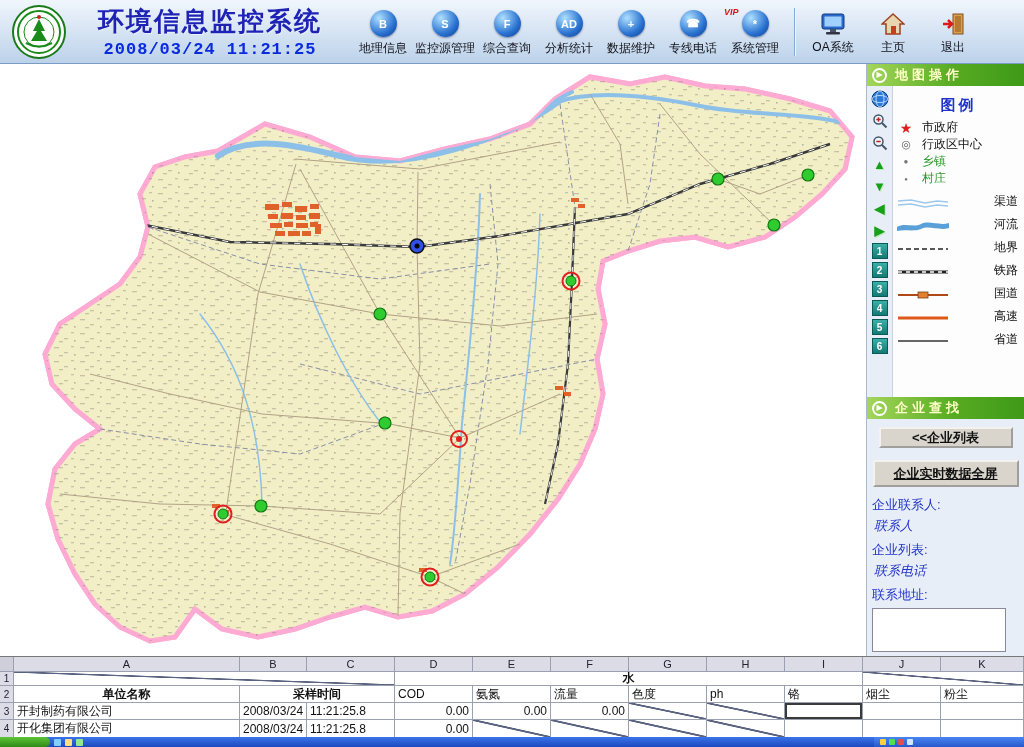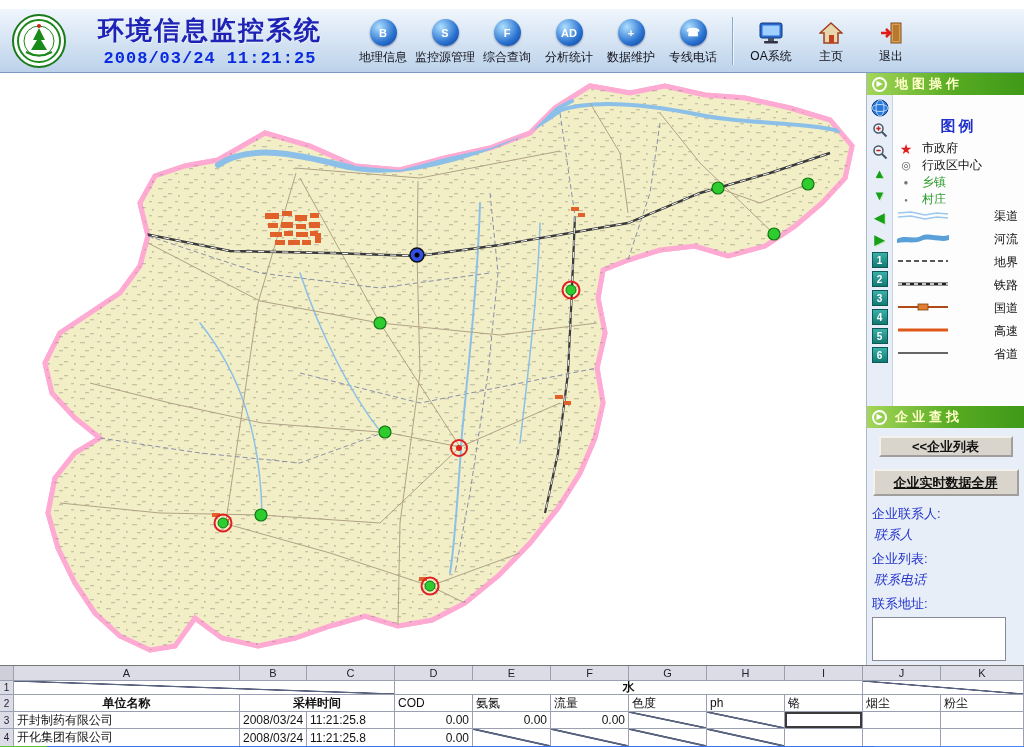--- a/index.html
+++ b/index.html
@@ -1,19 +1,19 @@
 <!DOCTYPE html>
 <html><head>
 <meta charset="utf-8">
 <style>
   *{margin:0;padding:0;box-sizing:border-box;}
   html,body{width:1024px;height:747px;overflow:hidden;font-family:"Liberation Sans",sans-serif;background:#fff;}
 
   
-  .topbar{height:64px;background:linear-gradient(#f0f6fd,#bcd2ea);border-bottom:1px solid #7a9cc4;display:flex;align-items:center;position:relative;margin-top:9px;}
+  .topbar{height:64px;background:linear-gradient(#f0f6fd,#bcd2ea);border-bottom:1px solid #7a9cc4;display:flex;align-items:center;position:relative;}
   .logo{width:54px;height:54px;border-radius:50%;margin:0 10px 0 12px;background:#fff;border:2px solid #1a7a1a;box-shadow:0 0 0 2px #fff inset;display:flex;align-items:center;justify-content:center;flex:0 0 auto;}
   .title-block{width:268px;flex:0 0 auto;display:flex;flex-direction:column;align-items:center;}
   .app-title{font-size:26px;font-weight:bold;color:#1f23b5;letter-spacing:2px;text-shadow:1px 1px 0 #e8f0fa;}
   .datetime{font-family:Liberation Mono, monospace;font-size:17px;font-weight:bold;color:#0a2ae0;letter-spacing:1px;margin-top:1px;}
   .main-nav{display:flex;margin-left:8px;}
   .nav-item{width:62px;display:flex;flex-direction:column;align-items:center;cursor:pointer;position:relative;padding-top:4px;}
   .orb{width:27px;height:27px;border-radius:50%;background:radial-gradient(circle at 9px 8px,#aee0ff,#2a72d0 60%,#0a3a90);color:#fff;font-size:11px;font-weight:bold;display:flex;align-items:center;justify-content:center;box-shadow:0 1px 2px rgba(0,0,40,.4);}
   .nav-label{font-size:12px;color:#101018;margin-top:3px;white-space:nowrap;}
   .vip{position:absolute;top:1px;left:0px;color:#d01818;font-size:9px;font-weight:bold;font-style:italic;}
   .vdiv{width:1px;height:48px;background:#8aa8cc;margin:0 8px;box-shadow:1px 0 0 #f0f6fd;}
@@ -29,29 +29,29 @@
   .sidebar{width:158px;background:#e7eef7;border-left:1px solid #aab8cc;display:flex;flex-direction:column;}
   .panel-header{height:22px;background:linear-gradient(90deg,#a4d65a,#57ab22 55%,#3f9a18);display:flex;align-items:center;gap:8px;padding-left:5px;flex:0 0 auto;}
   .panel-title{color:#ffffc8;font-size:13px;font-weight:bold;letter-spacing:4px;}
   .play-icon{width:15px;height:15px;border-radius:50%;border:2px solid #fff;color:#fff;font-size:8px;display:flex;align-items:center;justify-content:center;line-height:1;}
   .mapops-body{height:312px;display:flex;}
   .tool-col{width:25px;display:flex;flex-direction:column;align-items:center;padding-top:3px;gap:3px;}
   .tool-btn{width:19px;height:19px;display:flex;align-items:center;justify-content:center;cursor:pointer;}
   .arrow-btn{color:#18a018;font-size:13px;font-weight:bold;text-shadow:1px 1px 0 #bde8bd;}
   .numbtn{width:16px;height:16px;background:linear-gradient(#3ab0a8,#137a74);border:1px solid #0a5a56;color:#fff;font-size:10px;font-weight:bold;display:flex;align-items:center;justify-content:center;cursor:pointer;}
   .legend{flex:1;background:#fdfdfd;border-left:1px solid #c8d2e0;padding:2px 4px 0 4px;}
-  .legend-title{text-align:center;color:#2233cc;font-size:15px;font-weight:bold;letter-spacing:3px;margin:20px 0 4px 0;}
+  .legend-title{text-align:center;color:#2233cc;font-size:15px;font-weight:bold;letter-spacing:3px;margin:8px 0 4px 0;}
   .lg-point{display:flex;align-items:center;gap:7px;height:17px;font-size:12px;color:#111;}
   .lg-sym{width:18px;text-align:center;flex:0 0 auto;}
   .star{color:#e02020;font-size:14px;}
   .bullseye{color:#555;font-size:11px;}
   .dot1{color:#777;font-size:8px;}
   .dot2{color:#777;font-size:6px;}
   .green-label{color:#2a9a2a;}
-  .lg-line{display:flex;align-items:flex-start;justify-content:space-between;height:23px;font-size:12px;color:#111;}
+  .lg-line{display:flex;align-items:flex-end;justify-content:space-between;height:23px;font-size:12px;color:#111;}
   .lg-line svg{flex:0 0 auto;}
   .lg-line span{padding-right:2px;}
 
   .ent-body{flex:1;background:#e7eef7;padding:5px 5px 0 5px;}
   .btn3d{display:block;background:#d9d5cd;border:2px outset #f4f2ee;font-family:"Liberation Sans",sans-serif;cursor:pointer;}
   .list-btn{width:134px;height:21px;margin:3px auto 12px auto;font-size:13px;font-weight:bold;color:#111;}
   .rt-btn{width:146px;height:27px;margin:0 auto 9px auto;font-size:13px;font-weight:bold;text-decoration:underline;color:#111;}
   .ent-label{color:#2233cc;font-size:13px;margin-top:6px;}
   .ent-link{color:#2233cc;font-size:13px;margin:3px 0 4px 2px;cursor:pointer;font-style:italic;}
   .addr-box{width:134px;height:44px;margin-top:4px;border:1px solid #889;background:#fff;resize:none;font-size:12px;}
@@ -127,20 +127,25 @@
       <span class="nav-label">分析统计</span>
     </div>
     <div class="nav-item">
       <span class="orb">+</span>
       <span class="nav-label">数据维护</span>
     </div>
     <div class="nav-item">
       <span class="orb">☎</span>
       <span class="nav-label">专线电话</span>
     </div>
+    <div class="nav-item">
+      <span class="vip">VIP</span>
+      <span class="orb">*</span>
+      <span class="nav-label">系统管理</span>
+    </div>
   </nav>
 
   <div class="vdiv"></div>
 
   <nav class="right-nav">
     <div class="rnav-item">
       <svg width="26" height="24" viewBox="0 0 26 24">
         <rect x="2" y="2" width="22" height="15" rx="2" fill="#2a6ad0" stroke="#103a80"></rect>
         <rect x="4.5" y="4.5" width="17" height="10" fill="#9fd0ff"></rect>
         <rect x="10" y="17" width="6" height="3" fill="#456"></rect>

